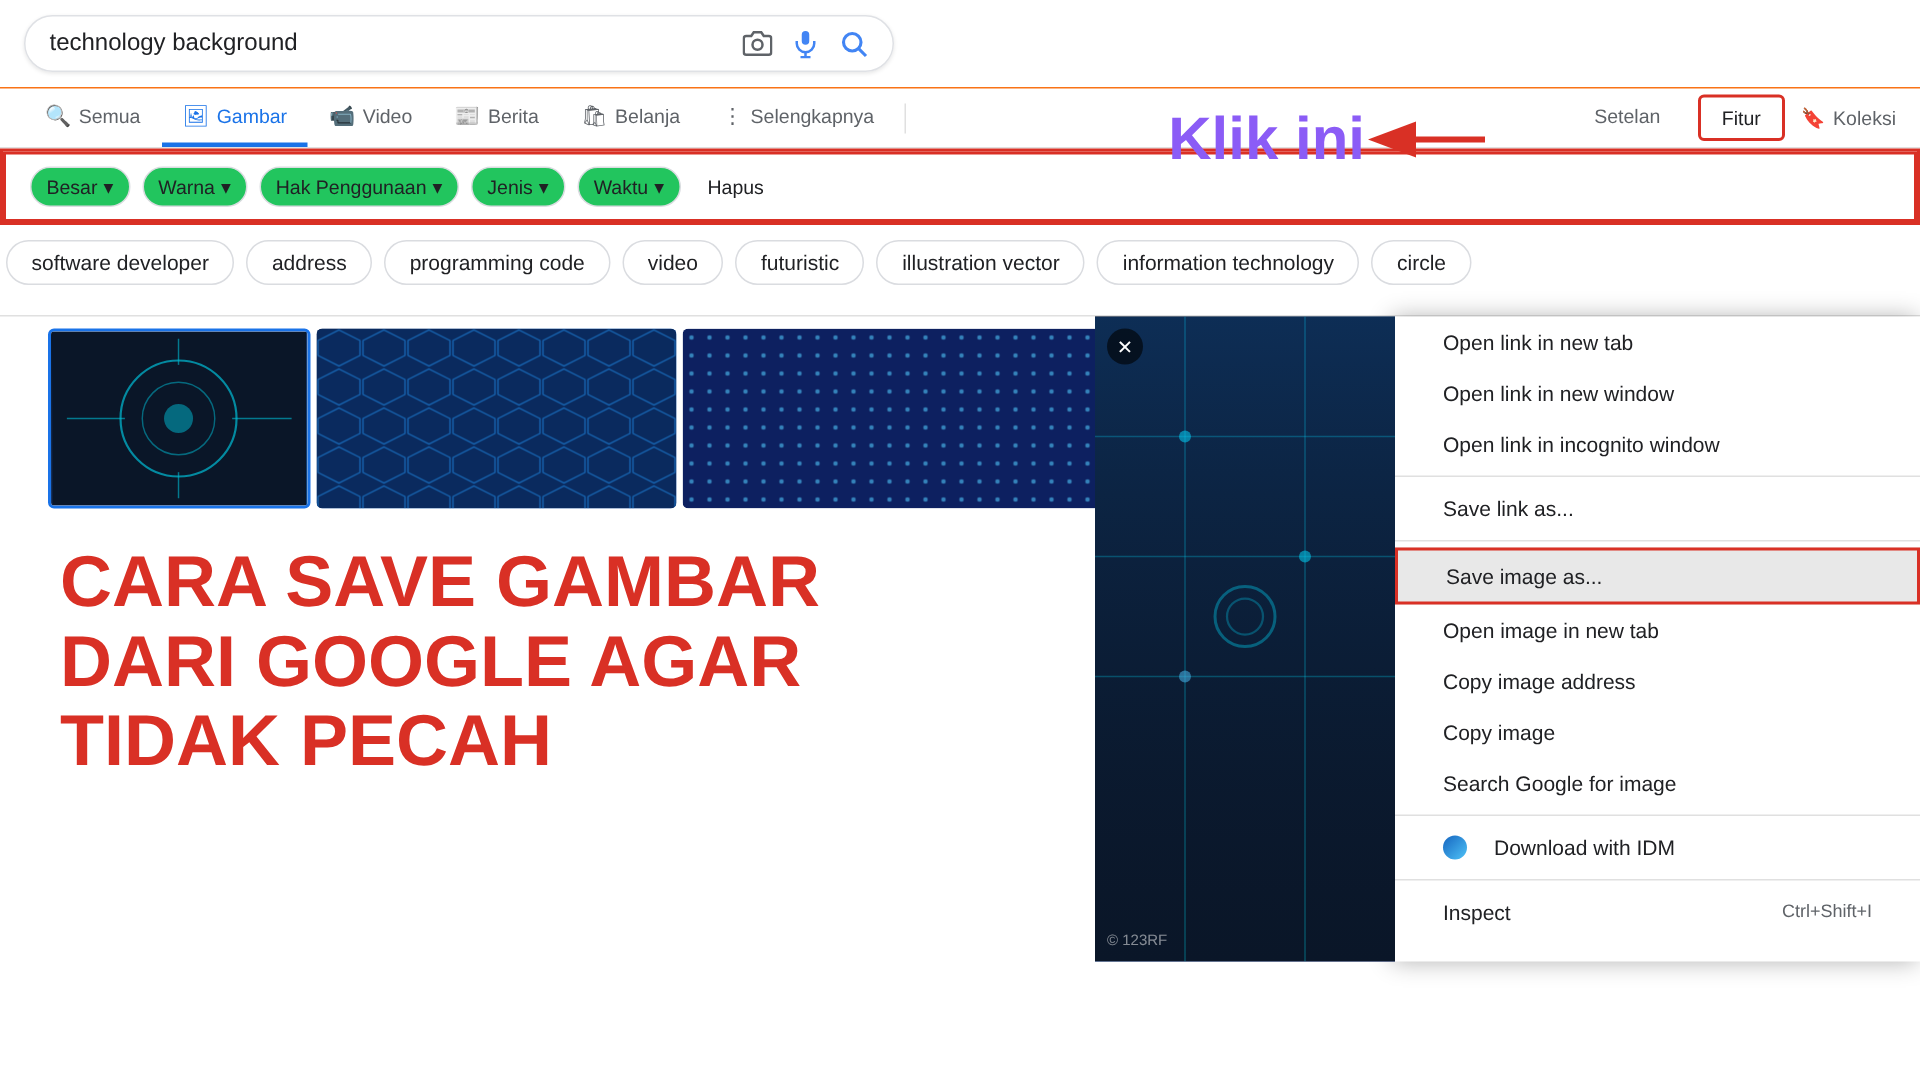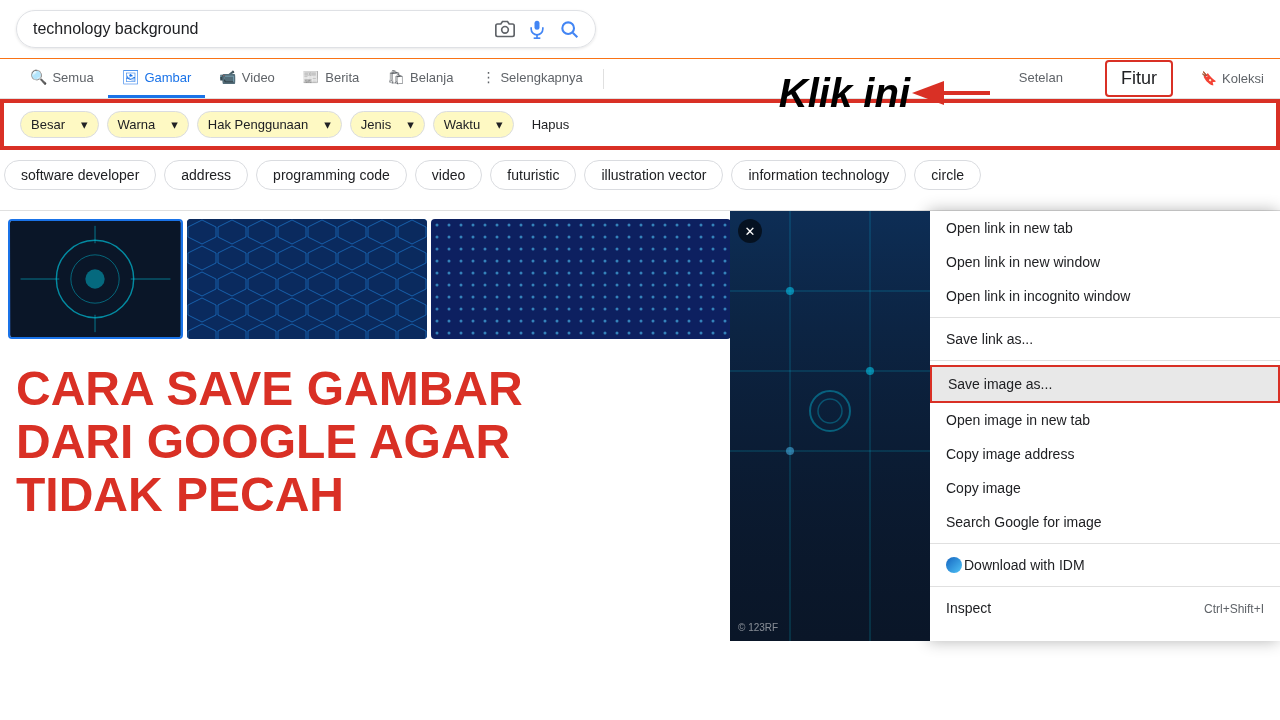--- a/index.html
+++ b/index.html
@@ -59,24 +59,24 @@
       padding: 10px 14px;
       font-size: 13px;
       color: #5f6368;
       cursor: pointer;
       border-bottom: 3px solid transparent;
       white-space: nowrap;
     }
     .nav-tab.active { color: #1a73e8; border-bottom: 3px solid #1a73e8; }
     .nav-tab-icon { font-size: 14px; }
     .nav-divider { height: 20px; width: 1px; background: #e0e0e0; margin: 0 6px; }
-    .nav-right { margin-left: auto; display: flex; align-items: center; gap: 28px; justify-content: space-between; }
+    .nav-right { margin-left: auto; display: flex; align-items: center; gap: 11px; justify-content: space-between; }
     .fitur-btn {
       padding: 6px 14px;
-      font-size: 18px;
+      font-size: 13px;
       cursor: pointer;
       border: 2px solid #d93025;
       border-radius: 4px;
       background: #fff;
       color: #202124;
       font-weight: 500;
     }
     .koleksi-btn {
       display: flex;
       align-items: center;
@@ -92,28 +92,28 @@
       align-items: center;
       padding: 8px 16px;
       gap: 8px;
       border-bottom: 1px solid #e0e0e0;
       border: 2px solid #d93025;
       margin: 0;
     }
     .filter-btn {
       display: flex;
       align-items: center;
-      gap: 16px;
+      gap: 4px;
       padding: 5px 10px;
       border: 1px solid #dadce0;
       border-radius: 16px;
       font-size: 13px;
       color: #202124;
       cursor: pointer;
-      background: #fef9c3;
+      background: #22c55e;
     }
     .filter-hapus {
       padding: 5px 10px;
       border: none;
       font-size: 13px;
       color: #202124;
       cursor: pointer;
       background: #fff;
     }
 
@@ -161,26 +161,26 @@
       background-size: 12px 12px;
     }
     .instruction-main {
       font-size: 48px;
       font-weight: 900;
       color: #d93025;
       line-height: 1.1;
       text-transform: uppercase;
     }
     .context-menu-item {
-      padding: 9px 16px;
+      padding: 9px 32px;
       font-size: 14px;
       color: #202124;
       cursor: pointer;
       display: flex;
-      align-items: flex-end;
+      align-items: flex-start;
       justify-content: space-between;
     }
     .context-menu-divider { height: 1px; background: #e0e0e0; margin: 4px 0; }
 
     
     .filter-bar-wrapper {
       border: 2px solid #d93025;
       margin: 0;
     }
   </style>
@@ -247,21 +247,21 @@
     <span class="nav-tab">Setelan</span>
     <button class="fitur-btn">Fitur</button>
     <div class="koleksi-btn">
       <span>🔖</span>
       <span>Koleksi</span>
     </div>
   </div>
 </div>
 
 <div style="position:absolute; top:68px; right:280px; display:flex; align-items:center; z-index:100;">
-  <span style="font-size:40px; font-weight:900; color:#000000;font-style:italic;">Klik ini</span>
+  <span style="font-size:40px; font-weight:900; color:#8b5cf6;">Klik ini</span>
   <svg width="90" height="50" viewBox="0 0 90 50">
     <path d="M80 25 L10 25" stroke="#d93025" stroke-width="4" fill="none" marker-end="url(#arr)"></path>
     <defs>
       <marker id="arr" markerWidth="8" markerHeight="8" refX="6" refY="3" orient="auto">
         <path d="M0,0 L0,6 L8,3 z" fill="#d93025"></path>
       </marker>
     </defs>
   </svg>
 </div>
 
@@ -297,21 +297,21 @@
   <div class="chip">programming code</div>
   <div class="chip">video</div>
   <div class="chip">futuristic</div>
   <div class="chip">illustration vector</div>
   <div class="chip">information technology</div>
   <div class="chip">circle</div>
 </div>
 
 <div style="display:flex; position:relative; height:430px;">
 
-  <div style="width:730px; display:flex; flex-direction:column;">
+  <div style="width:730px; display:flex; flex-direction:column;margin-left:24px;">
 
     <div class="image-row" style="padding:8px; gap:4px;">
 
       <div style="width:175px; height:120px; border:2px solid #1a73e8; border-radius:4px; overflow:hidden; flex-shrink:0;">
         <div class="tech-circuit">
           <svg width="100%" height="100%" viewBox="0 0 175 120">
             <rect width="175" height="120" fill="#0a1628"></rect>
             <circle cx="87" cy="60" r="40" fill="none" stroke="#00bcd4" stroke-width="1.5" opacity="0.7"></circle>
             <circle cx="87" cy="60" r="25" fill="none" stroke="#00bcd4" stroke-width="1" opacity="0.5"></circle>
             <circle cx="87" cy="60" r="10" fill="#00bcd4" opacity="0.5"></circle>
@@ -418,21 +418,21 @@
         <span>Copy image address</span>
       </div>
       <div class="context-menu-item">
         <span>Copy image</span>
       </div>
       <div class="context-menu-item">
         <span>Search Google for image</span>
       </div>
       <div class="context-menu-divider"></div>
       <div class="context-menu-item">
-        <div style="display:flex; align-items:center; gap:2px;">
+        <div style="display:flex; align-items:center; gap:18px;">
           <div style="width:16px; height:16px; border-radius:50%; background:linear-gradient(135deg,#1565c0,#4fc3f7);"></div>
           <span>Download with IDM</span>
         </div>
       </div>
       <div class="context-menu-divider"></div>
       <div class="context-menu-item">
         <span>Inspect</span>
         <span style="color:#5f6368; font-size:12px;">Ctrl+Shift+I</span>
       </div>
     </div>

